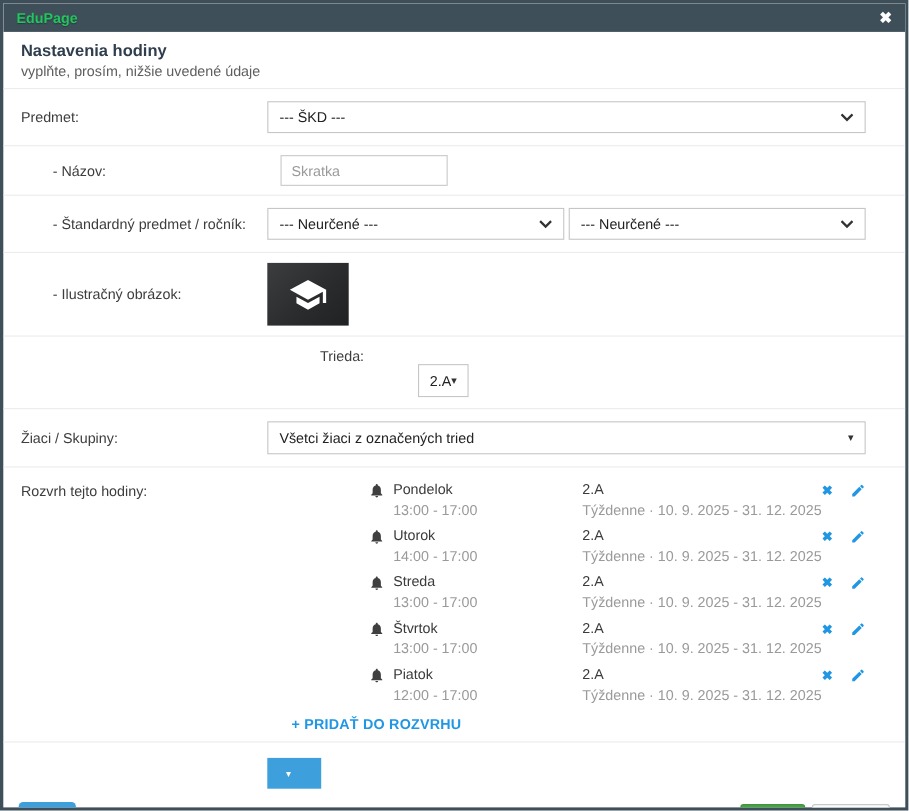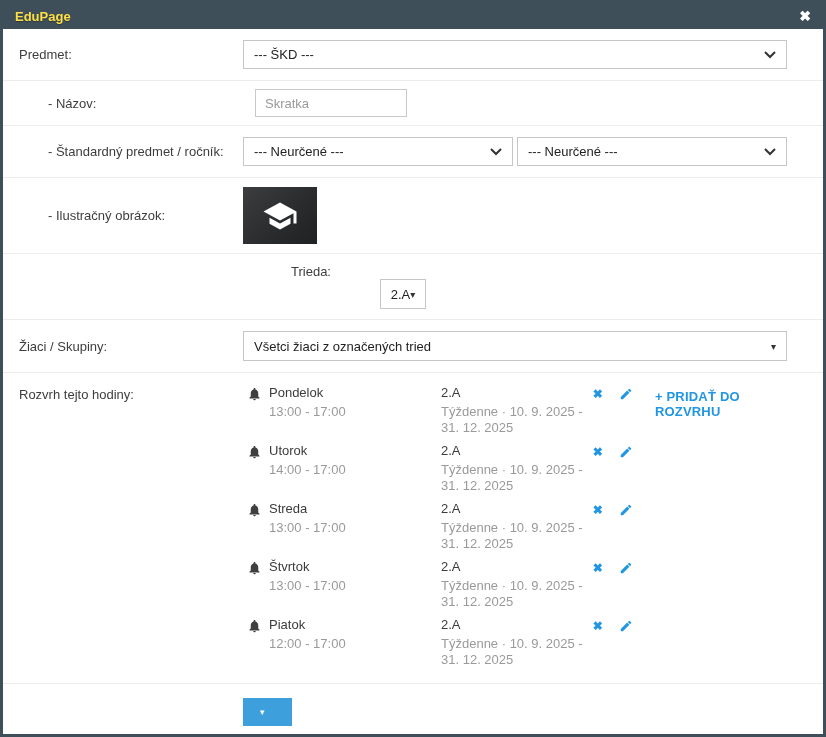--- a/index.html
+++ b/index.html
@@ -7,21 +7,21 @@
     --accent:#2196e3;
     --btn-blue:#3da0dd;
     --green:#47a447;
     --muted:#9a9a9a;
     --sep:#ececec;
   }
   *{margin:0;padding:0;box-sizing:border-box;}
   body{background:#fff;font-family:"Liberation Sans",sans-serif;}
   .dialog{width:826px;height:737px;border:3px solid var(--titlebar);background:#fff;display:flex;flex-direction:column;overflow:hidden;}
   .titlebar{flex:none;height:26px;background:var(--titlebar);display:flex;align-items:center;padding:0 12px;}
-  .title{color:#fde047;font-weight:bold;font-size:13px;text-shadow:0 1px 1px rgba(0,0,0,.3);}
+  .title{color:#22c55e;font-weight:bold;font-size:13px;text-shadow:0 1px 1px rgba(0,0,0,.3);}
   .close{margin-left:auto;color:#fff;font-size:14px;font-weight:bold;cursor:pointer;line-height:1;}
   .header{flex:none;padding:9px 16px 8px;border-bottom:1px solid var(--sep);}
   .h-title{font-size:15px;font-weight:bold;color:#2f3d4c;}
   .h-sub{font-size:13px;color:#5d5d5d;margin-top:2px;}
   .row{flex:none;display:flex;align-items:center;padding:11px 36px 11px 16px;border-bottom:1px solid var(--sep);}
   .label{width:224px;flex:none;font-size:13px;color:#3d3d3d;}
   .label.indent{padding-left:29px;}
   .field{flex:1;display:flex;align-items:flex-end;min-width:0;}
   .selectbox{height:29px;border:1px solid #c6c6c6;background:#fff;display:flex;align-items:center;padding:0 10px;font-size:13px;color:#222;flex:1;cursor:pointer;min-width:0;}
   .selectbox .chev{margin-left:auto;flex:none;display:flex;align-items:center;}
@@ -31,21 +31,21 @@
   .input-nazov{width:385px;}
   .input-skratka{width:152px;margin-left:12px;}
   .textinput::placeholder{color:#9a9a9a;}
   .row-standard .field{gap:4px;}
   .row-obrazok{padding-top:9px;padding-bottom:9px;}
   .thumb{width:74px;height:57px;background:linear-gradient(135deg,#3b3d3f 0%,#2a2c2e 55%,#1f2123 100%);display:flex;align-items:center;justify-content:center;cursor:pointer;}
   .row-trieda{padding-top:10px;padding-bottom:10px;flex-direction:column;}
   .select2{height:30px;}
   .row-rozvrh{align-items:flex-start;padding-top:12px;padding-bottom:8px;}
   .row-rozvrh .label{padding-top:2px;}
-  .row-rozvrh .field{flex-direction:row;align-items:flex-end;}
+  .row-rozvrh .field{flex-direction:column;align-items:flex-end;}
   .schedule-entry{display:flex;align-items:flex-start;margin-bottom:7px;}
   .bell{flex:none;width:16px;margin:1px 6px 0 4px;}
   .col-day{width:172px;flex:none;}
   .col-class{flex:1;min-width:0;}
   .day-text,.cls-text{font-size:13px;color:#3b3b3b;line-height:16px;}
   .time-text,.recur-text{font-size:13px;color:var(--muted);line-height:16px;margin-top:3px;}
   .col-actions{flex:none;display:flex;gap:16px;align-items:center;margin-top:2px;}
   .icon-x{color:var(--accent);font-size:12px;font-weight:bold;cursor:pointer;line-height:1;}
   .icon-pencil{cursor:pointer;display:flex;}
   .add-link{align-self:flex-start;margin:4px 0 0 22px;color:var(--accent);font-weight:bold;font-size:13px;text-decoration:none;cursor:pointer;letter-spacing:.2px;}
@@ -62,20 +62,24 @@
 </head>
 <body>
 
 <div class="dialog">
 
   <div class="titlebar">
     <span class="title">EduPage</span>
     <span class="close">✖</span>
   </div>
 
+  <div class="header">
+    <div class="h-title">Nastavenia hodiny</div>
+    <div class="h-sub">vyplňte, prosím, nižšie uvedené údaje</div>
+  </div>
 
   <div class="row row-predmet">
     <div class="label">Predmet:</div>
     <div class="field">
       <div class="selectbox">
         <span>--- ŠKD ---</span>
         <span class="chev">
           <svg width="12" height="8" viewBox="0 0 12 8">
               <path d="M1 1l5 5 5-5" fill="none" stroke="#333" stroke-width="2"></path>
             </svg>

